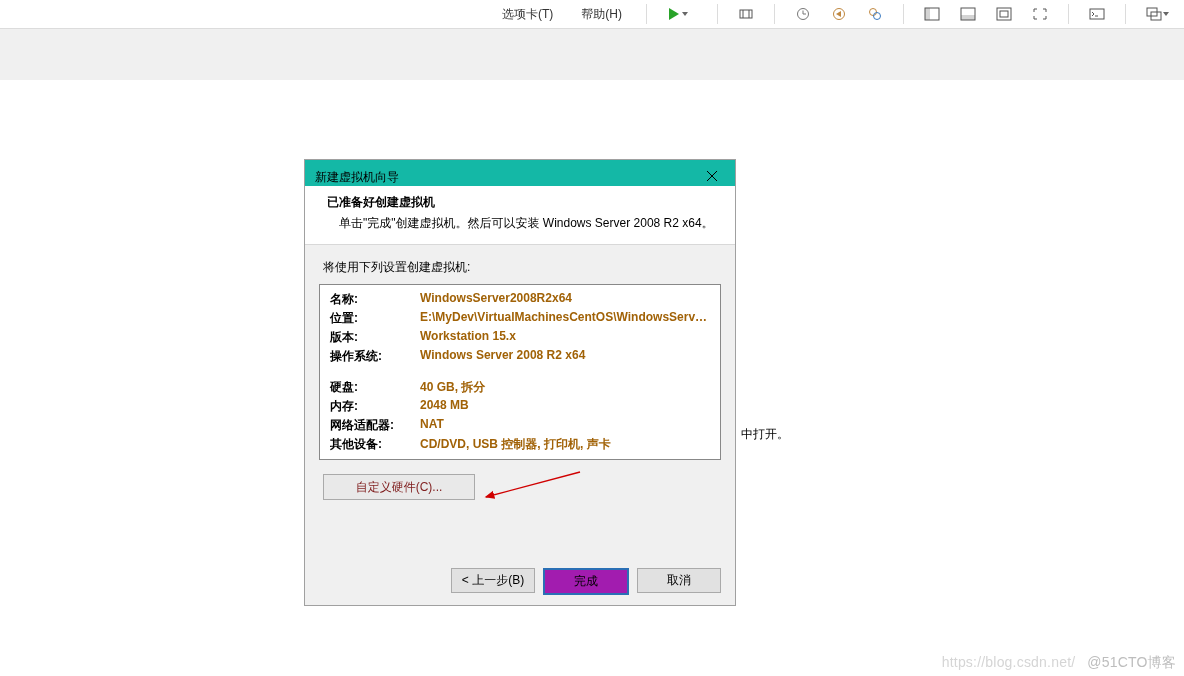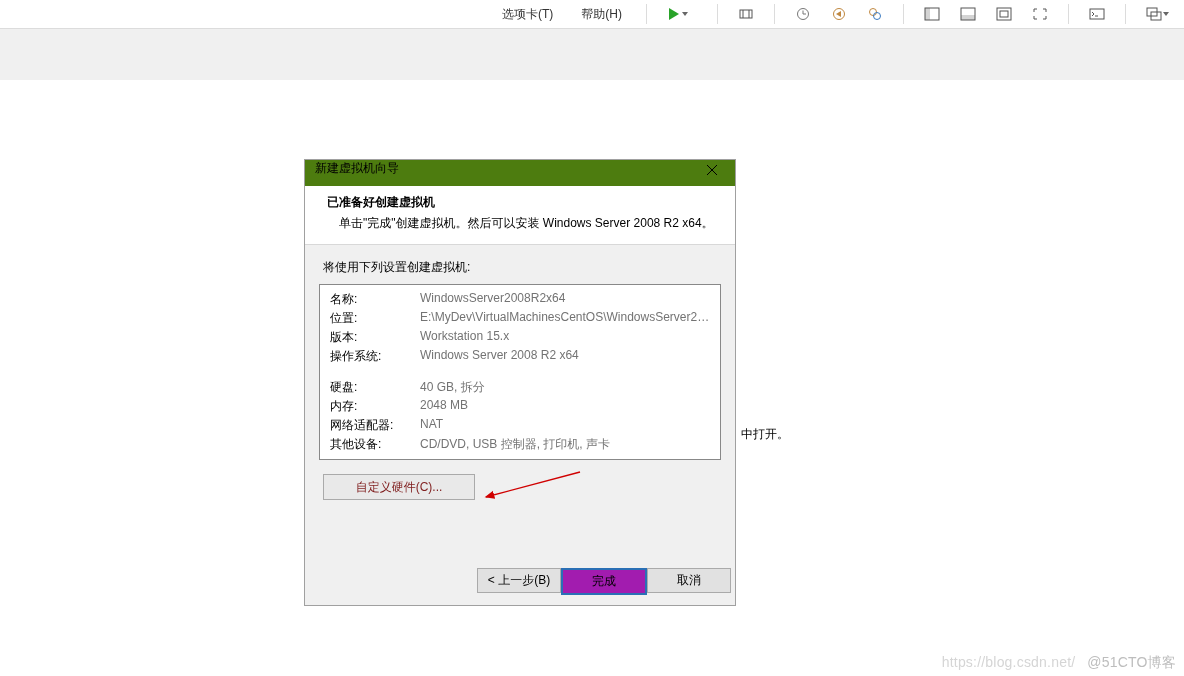--- a/index.html
+++ b/index.html
@@ -70,24 +70,24 @@
     top: 159px;
     width: 430px;
     height: 445px;
     background: #f0f0f0;
     border: 1px solid #a0a0a0;
     box-shadow: 0 0 0 rgba(0,0,0,0);
   }
   .dlg-titlebar {
     height: 26px;
     display:flex;
-    align-items:flex-start;
+    align-items:flex-end;
     justify-content:space-between;
     padding: 0 6px 0 10px;
-    background:#4d7c0f;
+    background:#14b8a6;
     border-bottom: none;
   }
   .dlg-title { color:#000; }
   .dlg-x { width:34px;height:20px;display:flex;align-items:center;justify-content:center; font-family:Arial; font-size:14px; color:#000;}
   .dlg-header {
     background:#ffffff;
     padding: 8px 14px 12px 22px;
     border-bottom:1px solid #d8d8d8;
   }
   .dlg-h1 { font-weight:bold; color:#000; margin:0 0 4px 0; }
@@ -95,23 +95,23 @@
 
   .dlg-body {
     padding: 12px 14px 0 14px;
   }
   .body-caption { color:#000; margin: 2px 4px 8px 4px; }
   .settings-box {
     border:1px solid #888;
     background:#ffffff;
     padding: 6px 10px 6px 10px;
   }
-  .settings-grid { display:grid; grid-template-columns: 90px 1fr; row-gap:2px; }
+  .settings-grid { display:grid; grid-template-columns: 90px 1fr; row-gap:2px;font-weight:bold; }
   .sg-label { color:#000; }
-  .sg-value { color:#737373; white-space:nowrap; overflow:hidden; text-overflow:ellipsis; }
+  .sg-value { color:#a16207; white-space:nowrap; overflow:hidden; text-overflow:ellipsis; }
   .sg-gap { grid-column: 1 / span 2; height:10px; }
 
   .custom-btn {
     margin-top: 14px;
     margin-left: 4px;
     width: 150px;
     height: 24px;
     background: #e9e9e9;
     border: 1px solid #aaa;
     display:flex;align-items:center;justify-content:center;
@@ -121,22 +121,23 @@
   .arrow {
     position:absolute;
     left: 480px;
     top: 467px;
     pointer-events:none;
   }
 
   .dlg-footer {
     position:absolute;
     bottom:10px;
-    right:4px;
+    right:14px;
     display:flex;
+    gap:8px;
     justify-content:flex-end;
   }
   .btn {
     width: 82px;
     height:23px;
     border:1px solid #aaa;
     background:#e1e1e1;
     display:flex;align-items:center;justify-content:center;
     color:#000;
   }

